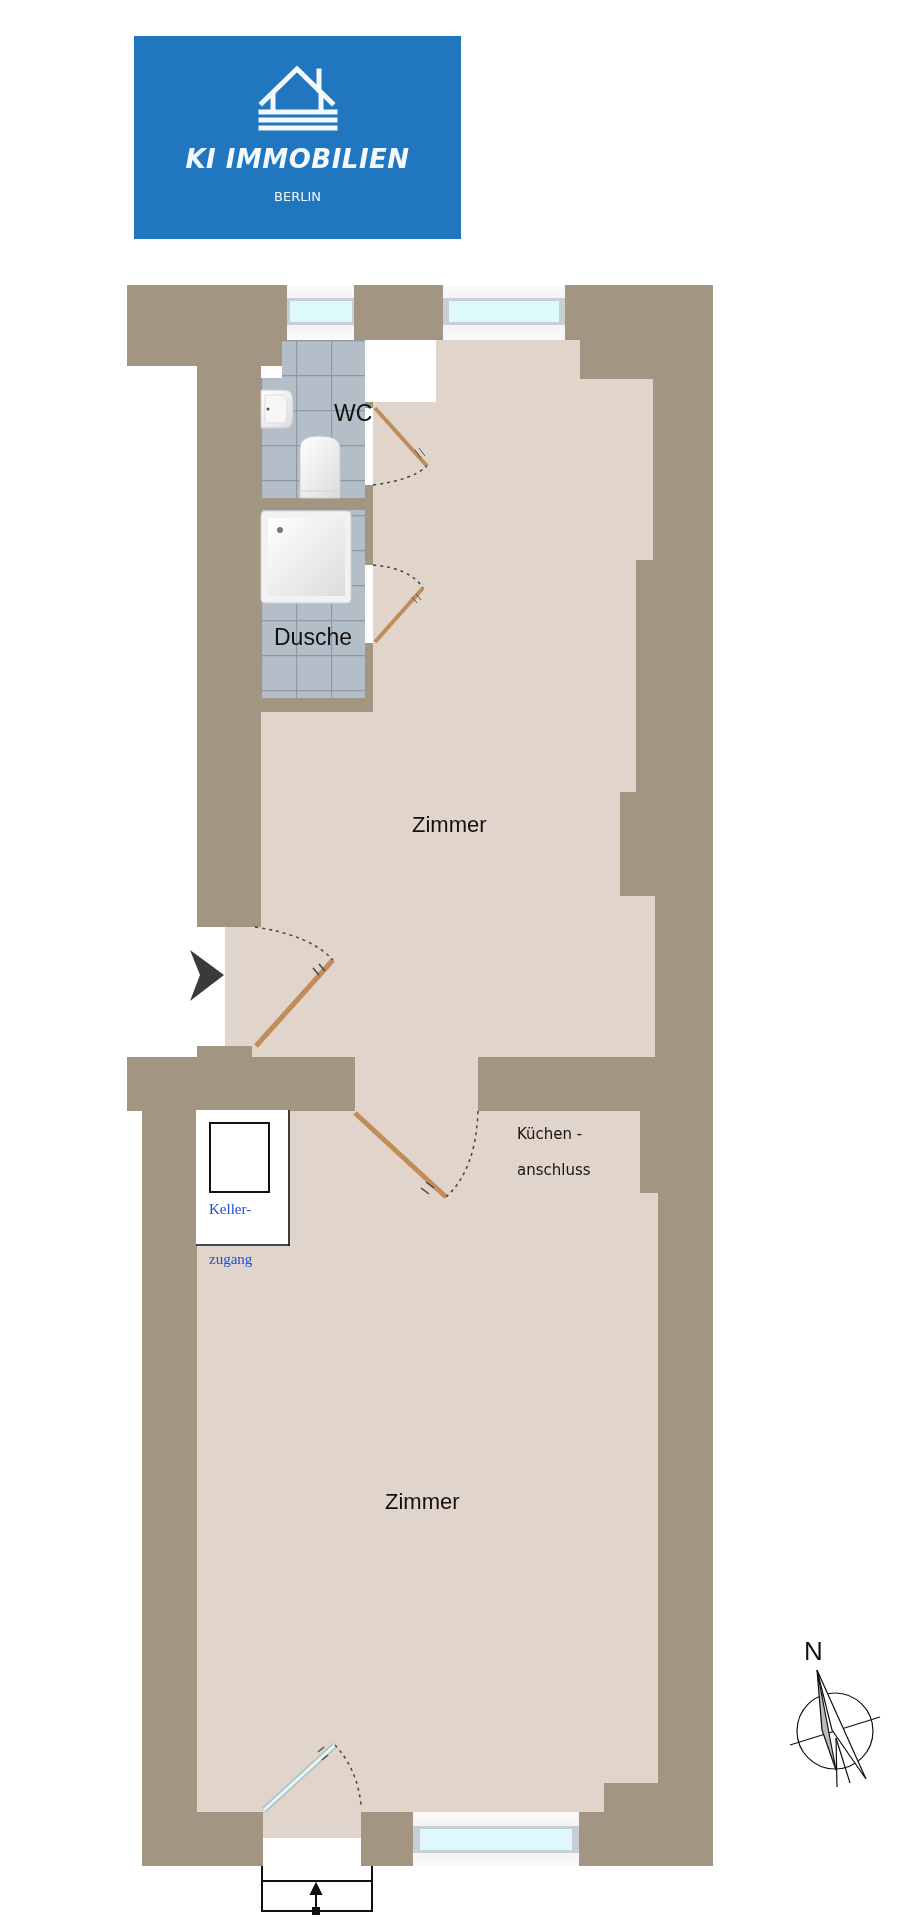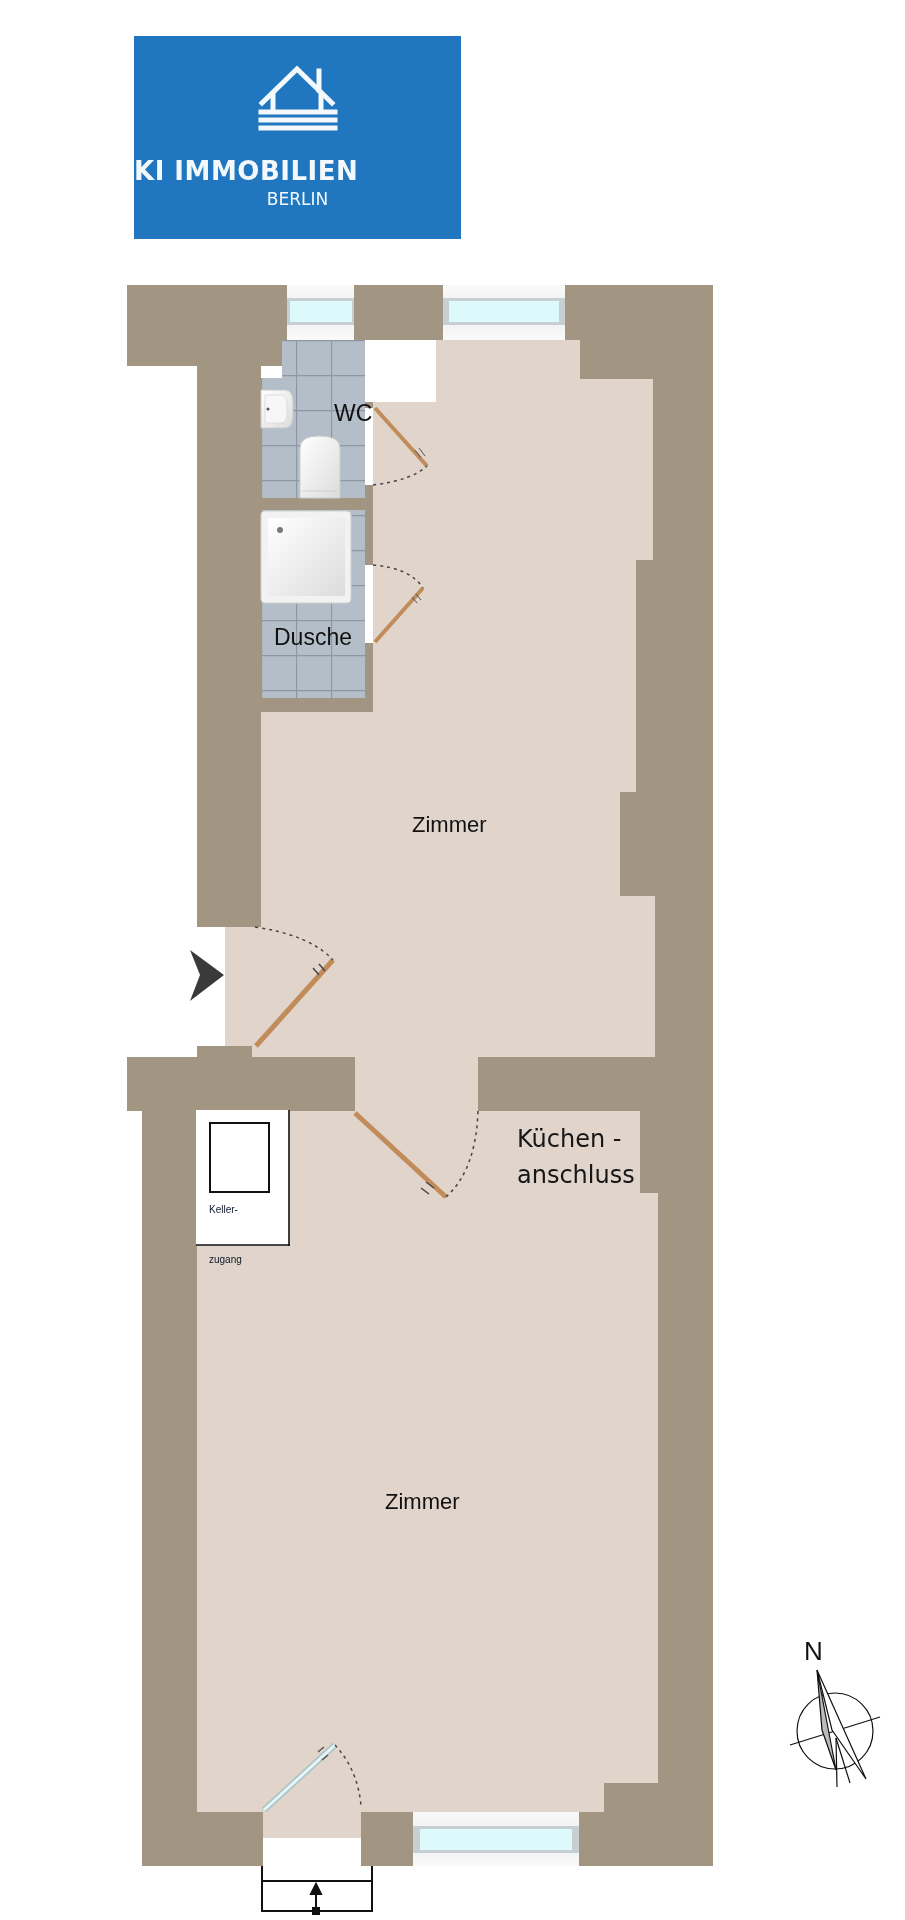--- a/index.html
+++ b/index.html
@@ -1,28 +1,28 @@
 <!DOCTYPE html>
 <html><head>
 <meta charset="utf-8">
 <style>
   html, body { margin: 0; padding: 0; background: #ffffff; }
   body { width: 905px; height: 1920px; position: relative; overflow: hidden;
          font-family: "Liberation Sans", "DejaVu Sans", sans-serif; }
   #plan { position: absolute; left: 0; top: 0; width: 905px; height: 1920px; }
   .logo { position: absolute; left: 134px; top: 36px; width: 327px; height: 203px; background: #2077bf; }
-  .logo-title { position: absolute; left: 0; width: 100%; top: 120px; text-align: left; color: #f2f8fc;
-                font-family: "DejaVu Sans", sans-serif; font-weight: bold; font-size: 26px; letter-spacing: 0.5px; }
+  .logo-title { position: absolute; left: 0; width: 100%; top: 108px; text-align: center; color: #f2f8fc;
+                font-family: "DejaVu Sans", sans-serif; font-weight: bold; font-size: 26px; letter-spacing: 0.5px; font-style: italic; }
   .logo-sub { position: absolute; left: 0; width: 100%; top: 153px; text-align: center; color: #f2f8fc;
-              font-family: "DejaVu Sans", sans-serif; font-size: 17px; }
+              font-family: "DejaVu Sans", sans-serif; font-size: 13px; }
   .logo svg { position: absolute; left: 123px; top: 26px; }
   .lbl { position: absolute; color: #111; white-space: nowrap; }
   .lbl-arial { font-family: "Liberation Sans", sans-serif; font-size: 23px; }
-  .lbl-soft  { font-family: "DejaVu Sans", sans-serif; font-size: 24px; color: #161616; }
-  .lbl-small { font-family: Liberation Sans, sans-serif; font-size: 10px; color: #0f172a; line-height: 23px; }
+  .lbl-soft  { font-family: "DejaVu Sans", sans-serif; font-size: 15px; color: #161616; }
+  .lbl-small { font-family: Liberation Serif, serif; font-size: 15px; color: #1d4ed8; line-height: 23px; }
 </style>
 </head>
 <body>
 
 <svg id="plan" viewBox="0 0 905 1920" xmlns="http://www.w3.org/2000/svg">
   <defs>
     <pattern id="tiles" x="261" y="340" width="35" height="35" patternUnits="userSpaceOnUse">
       <rect width="35" height="35" fill="#b4bec8"></rect>
       <path d="M0 0.5 H35 M0.5 0 V35" stroke="#8e98a2" stroke-width="1.3"></path>
     </pattern>

